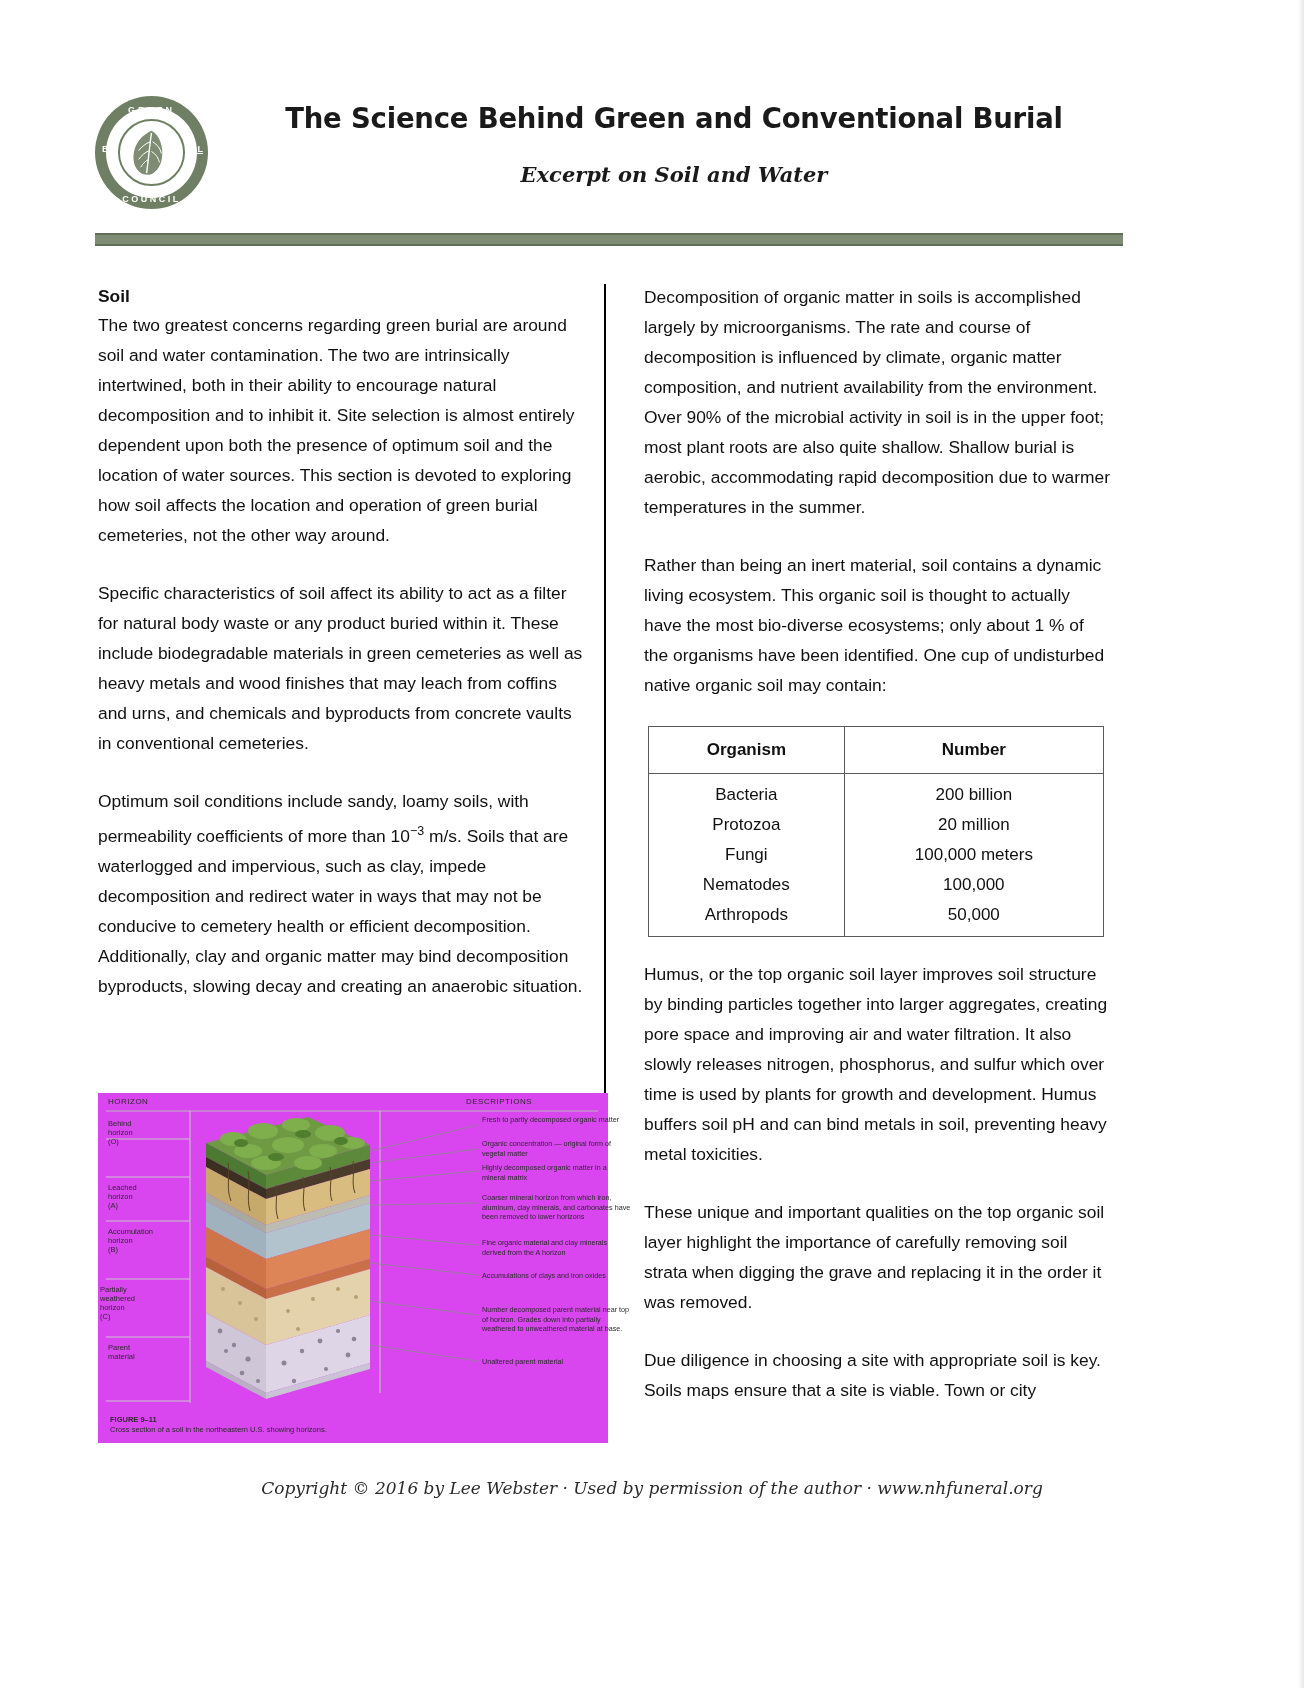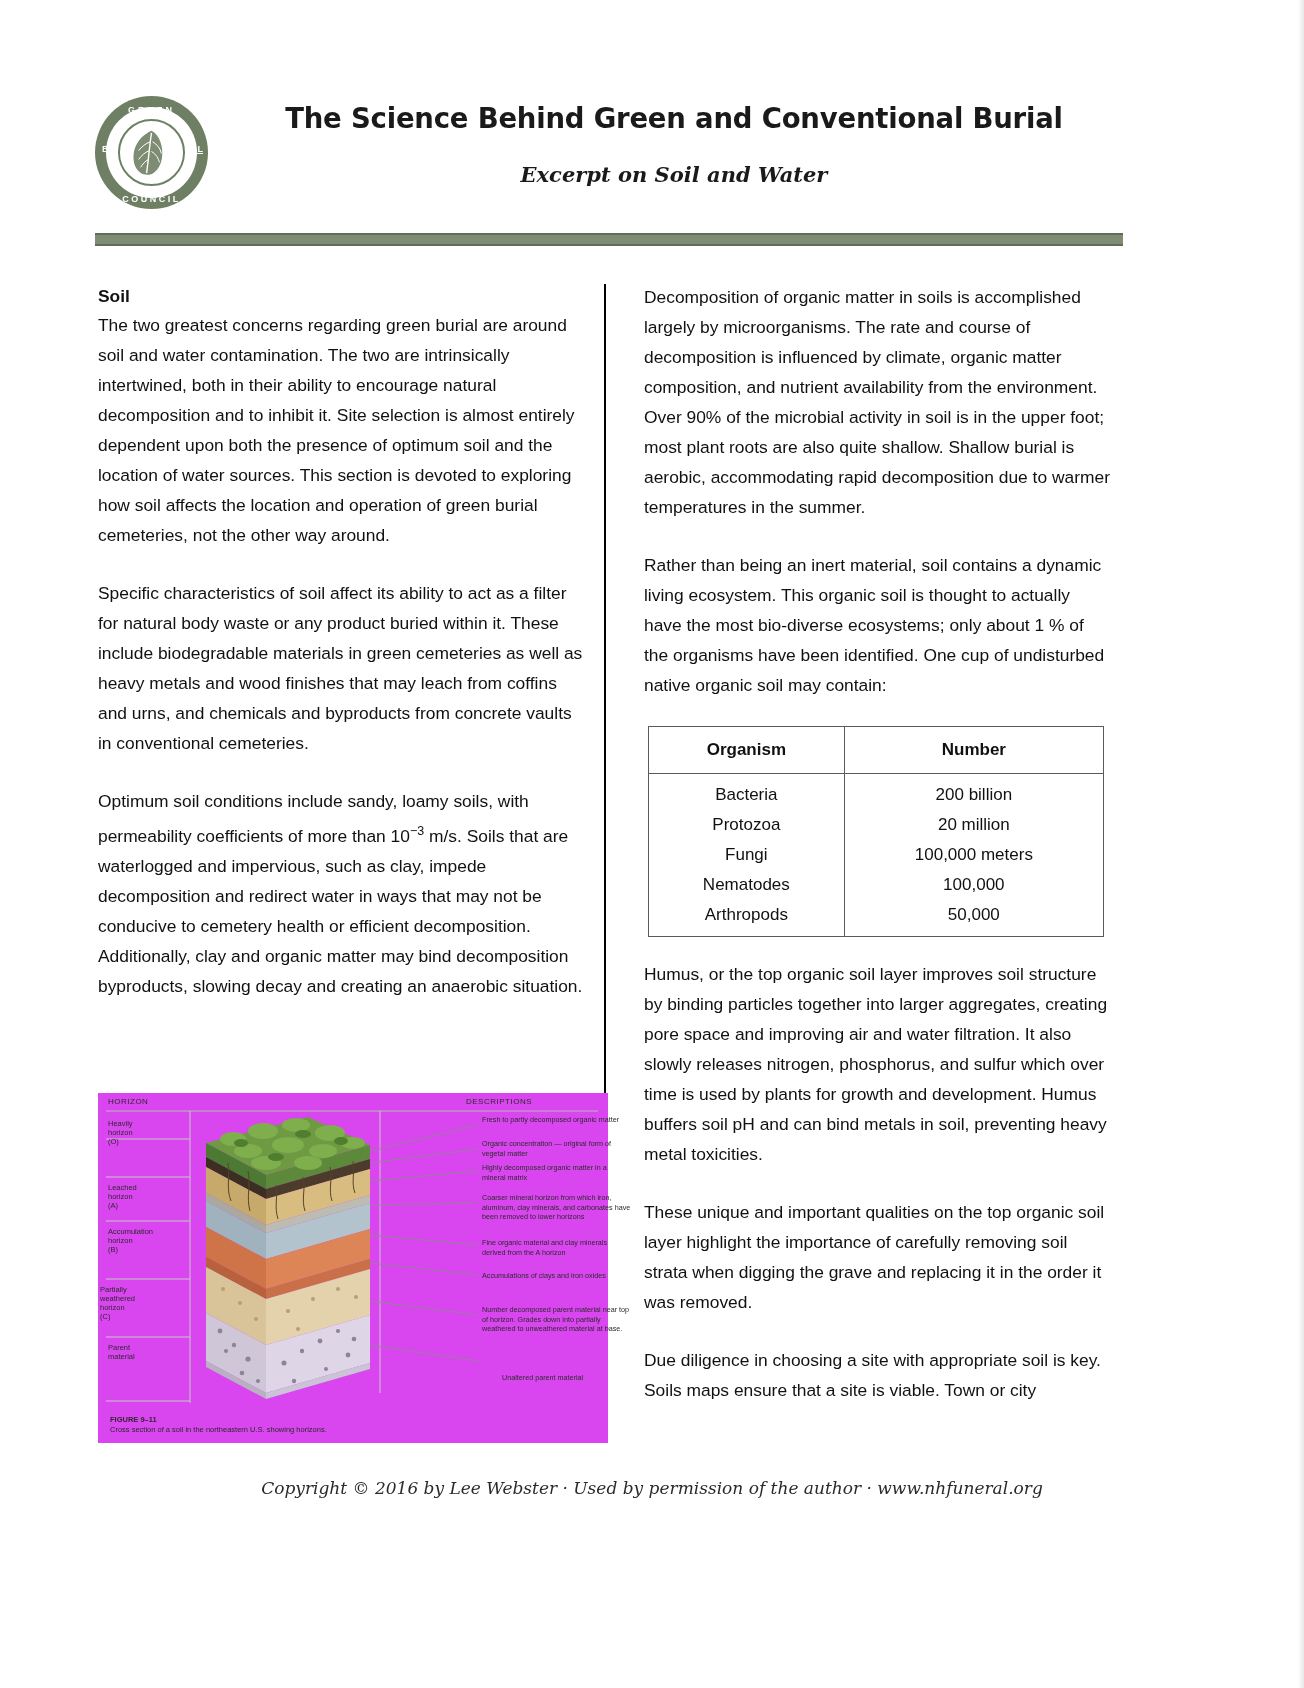--- a/index.html
+++ b/index.html
@@ -448,21 +448,21 @@
         <line x1="272" y1="208" x2="380" y2="222"></line>
         <line x1="272" y1="252" x2="380" y2="268"></line>
       </g>
     </svg>
 
     
     <div class="fig-label" style="left:10px; top:4px; font-size:8px; letter-spacing:0.5px;">HORIZON</div>
     <div class="fig-label" style="left:368px; top:4px; font-size:8px; letter-spacing:0.5px;">DESCRIPTIONS</div>
 
     
-    <div class="fig-label" style="left:10px; top:26px; white-space:pre-line;">Heavily
+    <div class="fig-label" style="left:10px; top:26px; white-space:pre-line;">Behind
 horizon
 (O)</div>
     <div class="fig-label" style="left:10px; top:90px; white-space:pre-line;">Leached
 horizon
 (A)</div>
     <div class="fig-label" style="left:10px; top:134px; white-space:pre-line;">Accumulation
 horizon
 (B)</div>
     <div class="fig-label" style="left:2px; top:192px; white-space:pre-line;">Partially
 weathered
@@ -472,21 +472,21 @@
 material</div>
 
     
     <div class="fig-desc" style="left:384px; top:22px;">Fresh to partly decomposed organic matter</div>
     <div class="fig-desc" style="left:384px; top:46px;">Organic concentration — original form of vegetal matter</div>
     <div class="fig-desc" style="left:384px; top:70px;">Highly decomposed organic matter in a mineral matrix</div>
     <div class="fig-desc" style="left:384px; top:100px;">Coarser mineral horizon from which iron, aluminum, clay minerals, and carbonates have been removed to lower horizons</div>
     <div class="fig-desc" style="left:384px; top:145px;">Fine organic material and clay minerals derived from the A horizon</div>
     <div class="fig-desc" style="left:384px; top:178px;">Accumulations of clays and iron oxides</div>
     <div class="fig-desc" style="left:384px; top:212px;">Number decomposed parent material near top of horizon. Grades down into partially weathered to unweathered material at base.</div>
-    <div class="fig-desc" style="left:404px; top:264px;margin-top:16px;">Unaltered parent material</div>
+    <div class="fig-desc" style="left:384px; top:264px;">Unaltered parent material</div>
 
     
     <div class="fig-caption">
       <b>FIGURE 9–11</b><br>
       <span>Cross section of a soil in the northeastern U.S. showing horizons.</span>
     </div>
   </div>
 
   <div class="footer">Copyright © 2016 by Lee Webster · Used by permission of the author · www.nhfuneral.org</div>
 

